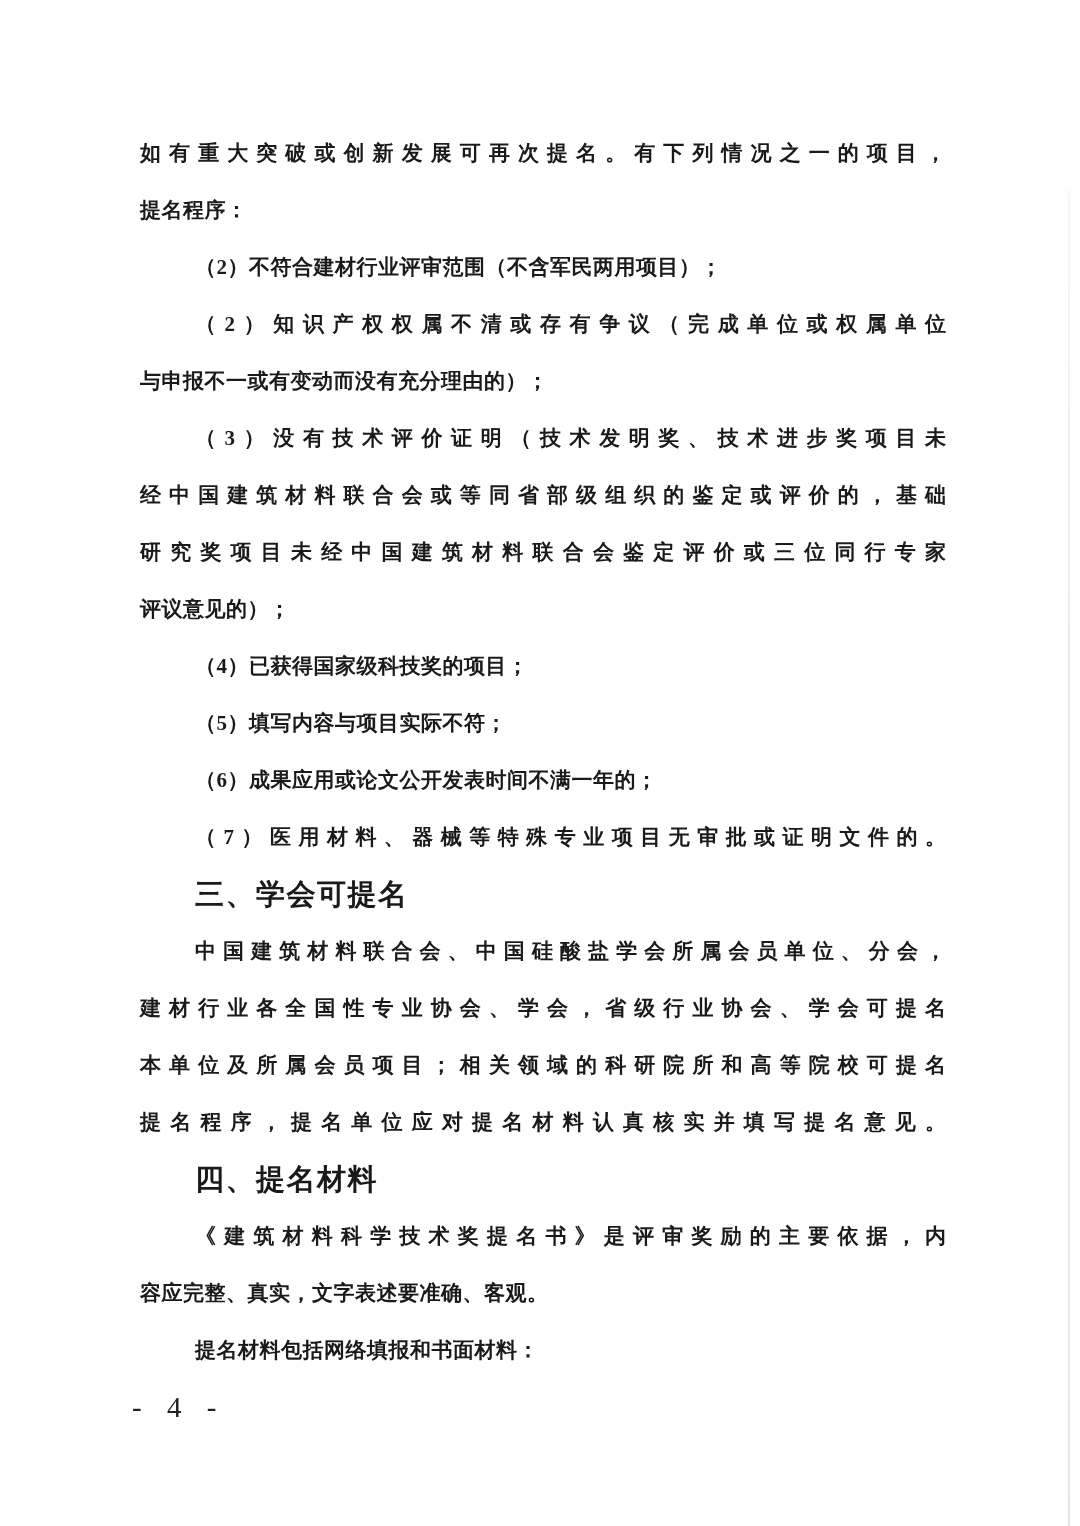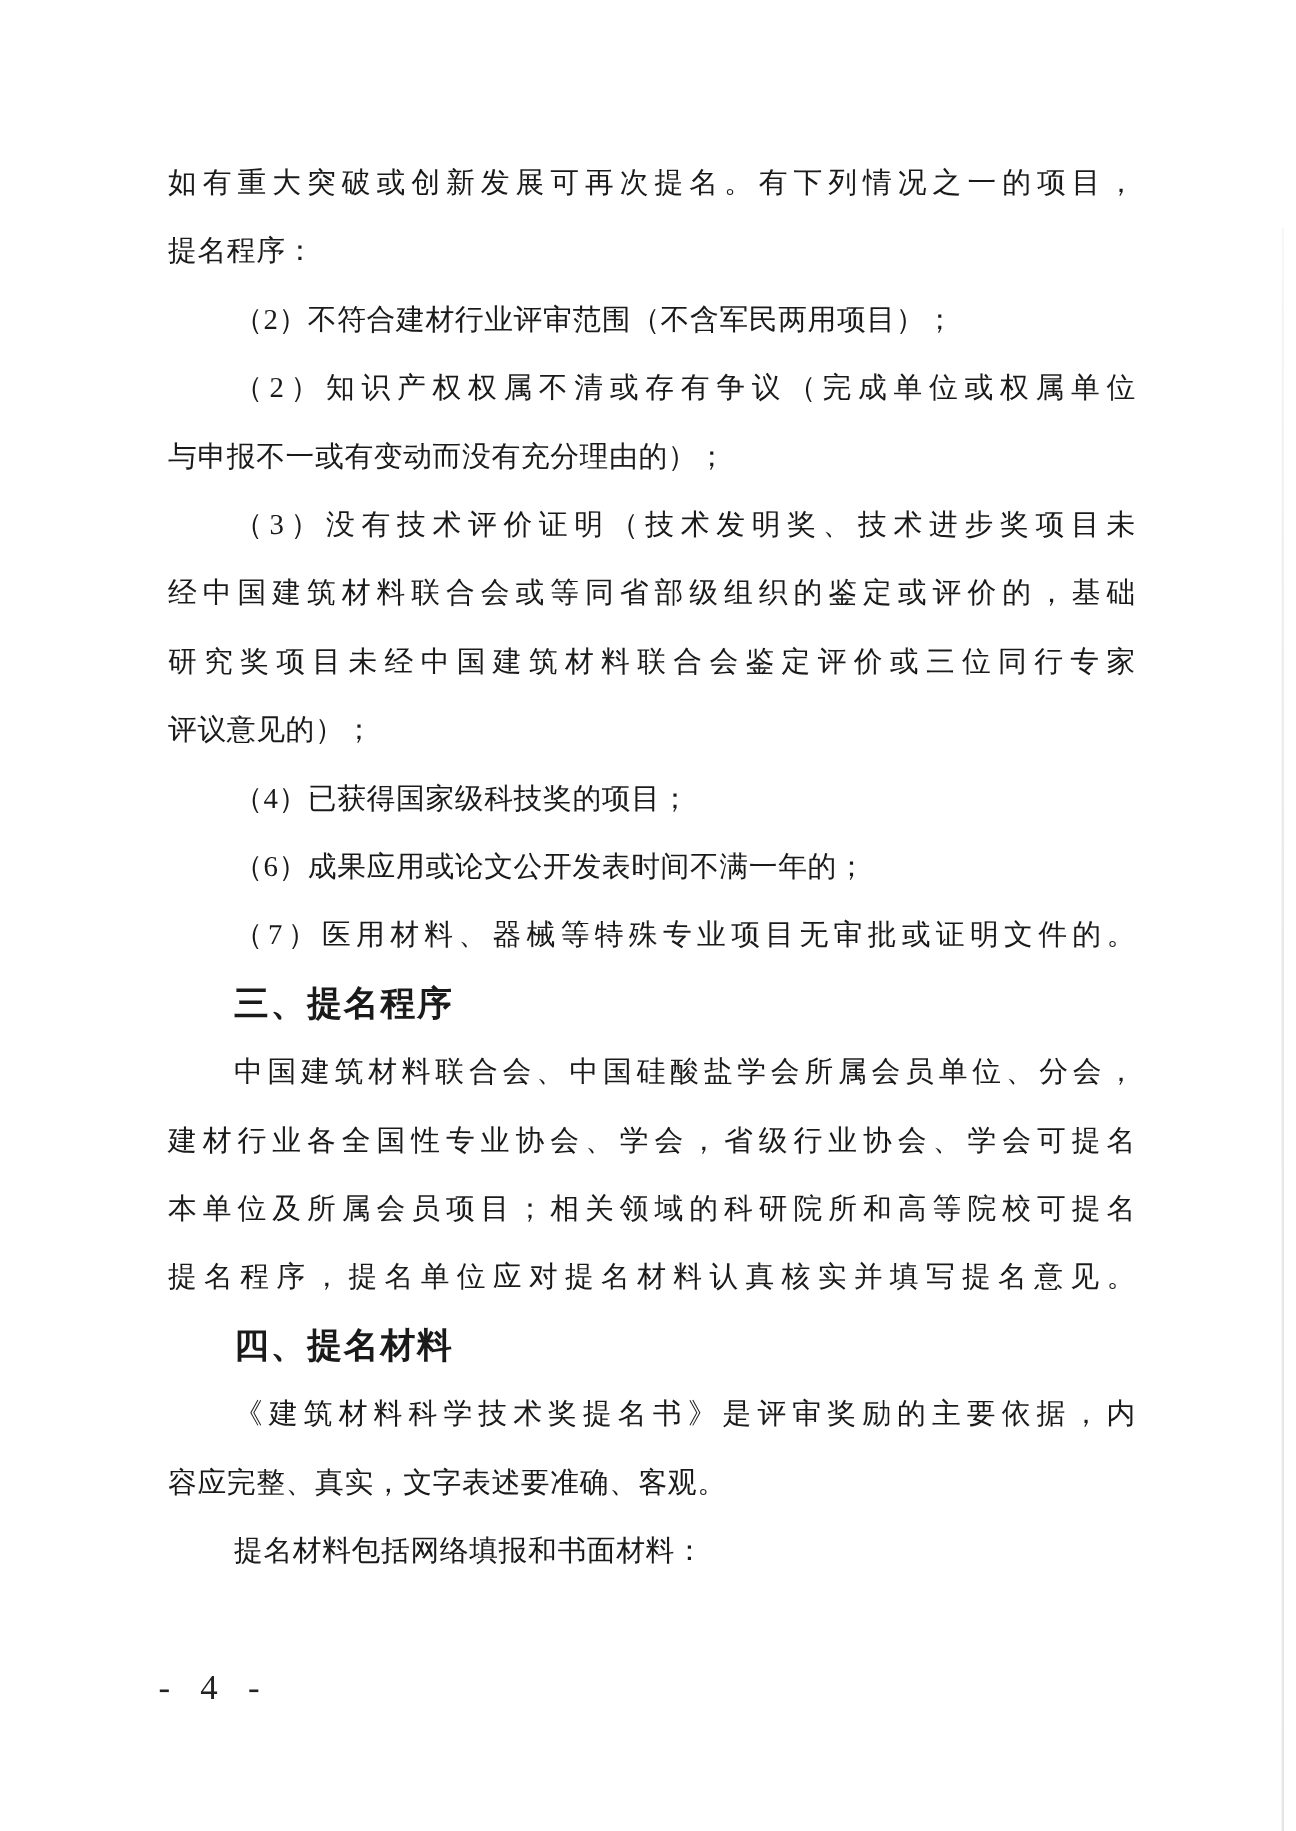--- a/index.html
+++ b/index.html
@@ -16,26 +16,27 @@
     font-family: "Liberation Serif", "DejaVu Serif", serif;
     color: #1a1a1a;
   }
   .textblock {
     position: absolute;
     left: 140px;
     top: 125px;
     width: 806px;
   }
   .line {
-    font-size: 24px;
+    font-size: 21px;
     line-height: 57px;
     height: 57px;
     letter-spacing: 0.5px;
     text-align: left;
     white-space: normal;
+    font-weight: bold;
   }
   .line.justify {
     text-align: justify;
     text-align-last: justify;
     letter-spacing: 0;
   }
   .line.indent {
     padding-left: 55px;
   }
   .line.heading {
@@ -74,23 +75,24 @@
     <div class="line justify">如有重大突破或创新发展可再次提名。有下列情况之一的项目，</div>
     <div class="line">提名程序：</div>
     <div class="line indent">（2）不符合建材行业评审范围（不含军民两用项目）；</div>
     <div class="line indent justify">（2）知识产权权属不清或存有争议（完成单位或权属单位</div>
     <div class="line">与申报不一或有变动而没有充分理由的）；</div>
     <div class="line indent justify">（3）没有技术评价证明（技术发明奖、技术进步奖项目未</div>
     <div class="line justify">经中国建筑材料联合会或等同省部级组织的鉴定或评价的，基础</div>
     <div class="line justify">研究奖项目未经中国建筑材料联合会鉴定评价或三位同行专家</div>
     <div class="line">评议意见的）；</div>
     <div class="line indent">（4）已获得国家级科技奖的项目；</div>
+    <div class="line indent">（5）填写内容与项目实际不符；</div>
     <div class="line indent">（6）成果应用或论文公开发表时间不满一年的；</div>
     <div class="line indent justify">（7）医用材料、器械等特殊专业项目无审批或证明文件的。</div>
-    <div class="line indent heading">三、提名程序</div>
+    <div class="line indent heading">三、学会可提名</div>
     <div class="line indent justify">中国建筑材料联合会、中国硅酸盐学会所属会员单位、分会，</div>
     <div class="line justify">建材行业各全国性专业协会、学会，省级行业协会、学会可提名</div>
     <div class="line justify">本单位及所属会员项目；相关领域的科研院所和高等院校可提名</div>
     <div class="line justify">提名程序，提名单位应对提名材料认真核实并填写提名意见。</div>
     <div class="line indent heading">四、提名材料</div>
     <div class="line indent justify">《建筑材料科学技术奖提名书》是评审奖励的主要依据，内</div>
     <div class="line">容应完整、真实，文字表述要准确、客观。</div>
     <div class="line indent">提名材料包括网络填报和书面材料：</div>
   </div>
 

